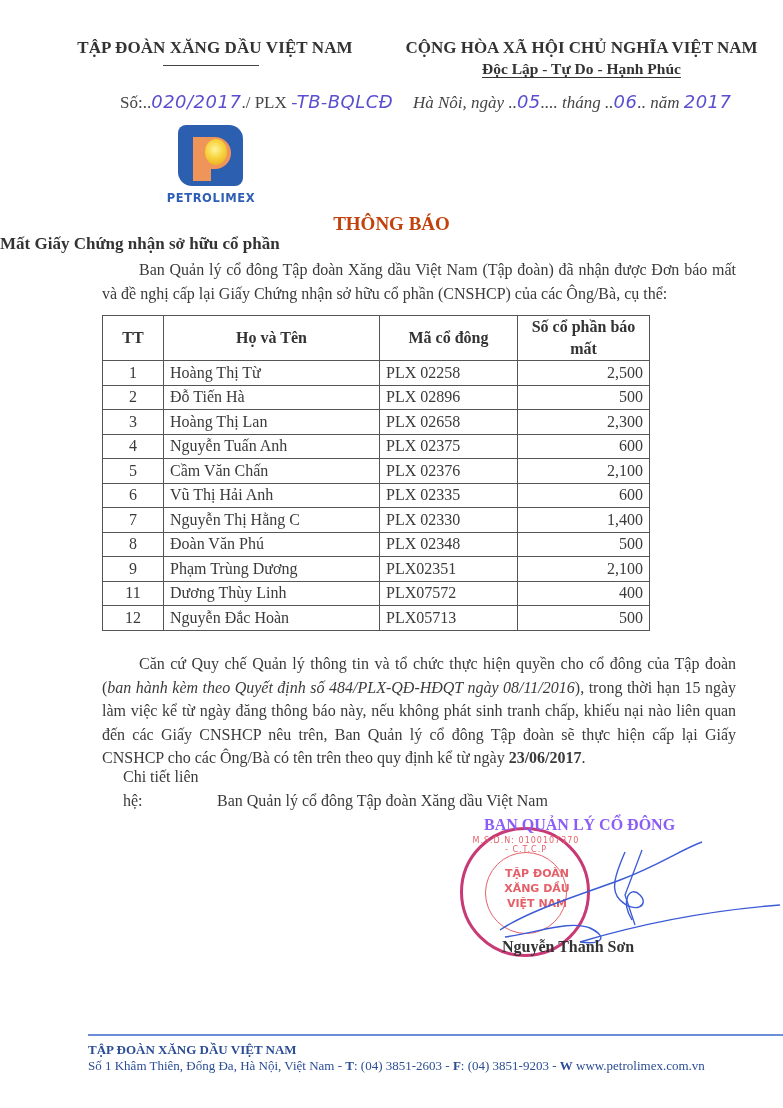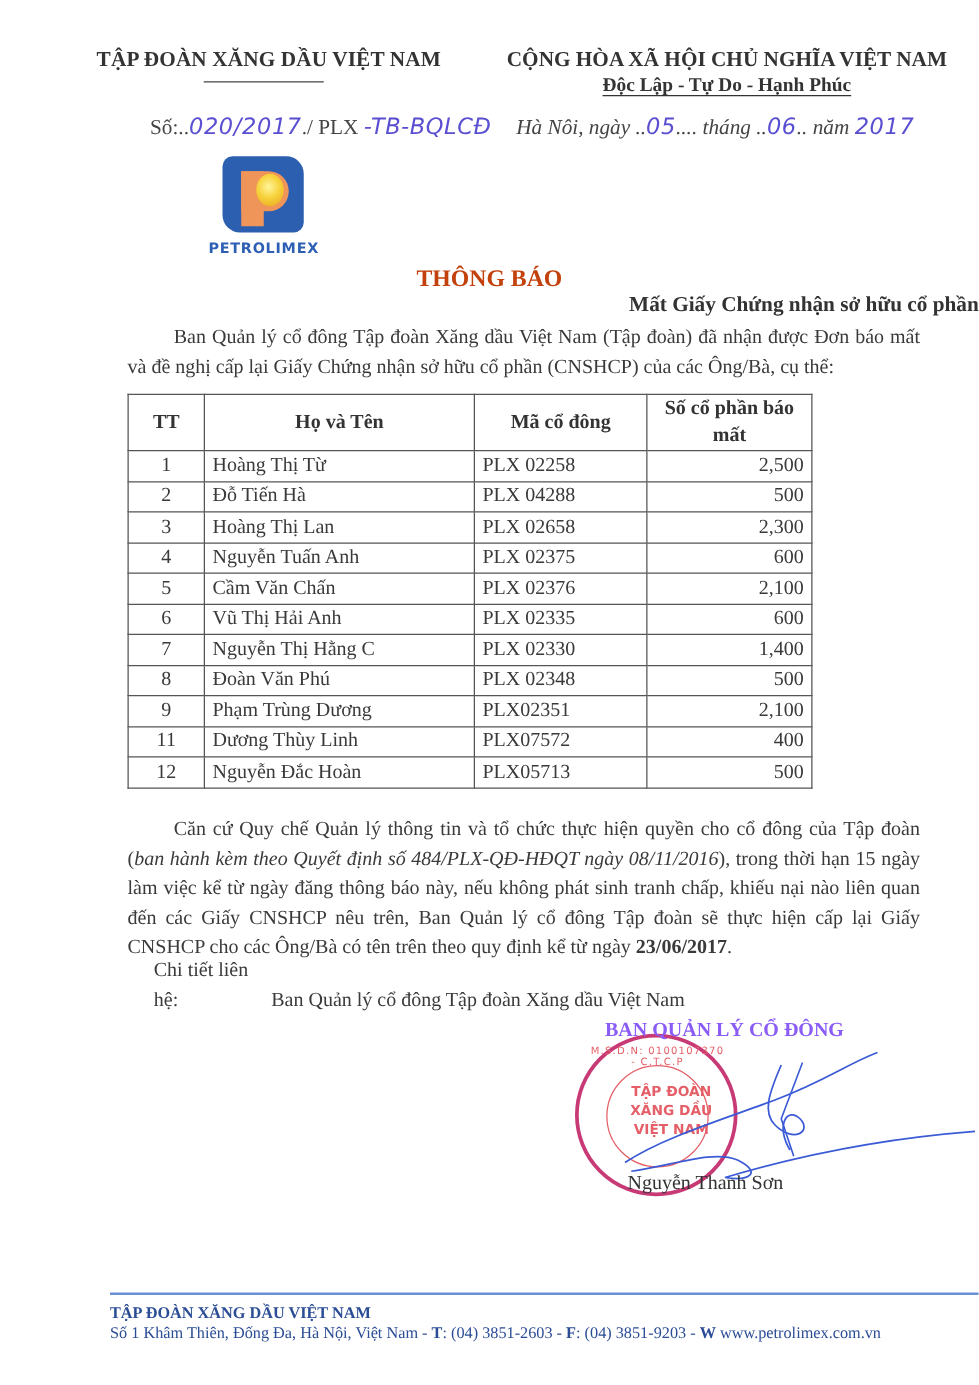--- a/index.html
+++ b/index.html
@@ -40,21 +40,21 @@
       left: 27px; top: 14px; width: 22px; height: 26px; border-radius: 50% 50% 50% 50%;
       background: radial-gradient(circle at 45% 40%, #fff59a 0%, #f7d23c 45%, #e8a21c 100%);
     }
     .logo-text {
       left: 160px; top: 191px; width: 102px; text-align: center;
       font-family: "DejaVu Sans", sans-serif; font-weight: bold; font-size: 11.5px;
       color: #2e5fb4; letter-spacing: 0.6px;
     }
 
     .title { left: 0; width: 783px; top: 213px; text-align: center; font-weight: bold; font-size: 19px; color: #c2410c; }
-    .subtitle { left: 0; width: 783px; top: 234px; text-align: right; font-weight: bold; font-size: 17px; color: #333; }
+    .subtitle { left: 0; width: 783px; top: 234px; text-align: left; font-weight: bold; font-size: 17px; color: #333; }
 
     .para { font-size: 16px; line-height: 23.5px; color: #3a3a3a; text-align: justify; }
     .intro { left: 102px; top: 258px; width: 634px; }
     .indent { text-indent: 37px; }
 
     table.shares {
       position: absolute; left: 102px; top: 315px; width: 548px;
       border-collapse: collapse; font-size: 16px; color: #3a3a3a;
     }
     table.shares th, table.shares td {
@@ -67,21 +67,21 @@
     table.shares td.num { text-align: right; }
 
     .body2 { left: 102px; top: 652px; width: 634px; }
     .body2 em { font-style: italic; }
     .body2 b { font-weight: bold; }
 
     .contact { left: 123px; top: 765px; font-size: 16px; line-height: 24px; color: #3a3a3a; }
     .contact .lbl { display: inline-block; width: 94px; }
 
     .sign-title { left: 484px; top: 816px; font-weight: bold; font-size: 16px; color: #8b5cf6; }
-    .signer { left: 502px; top: 938px; font-weight: normal; font-size: 16px; color: #333; text-align: right; }
+    .signer { left: 502px; top: 938px; font-weight: bold; font-size: 16px; color: #333; text-align: right; }
 
     .stamp {
       left: 460px; top: 827px; width: 130px; height: 130px; border-radius: 50%;
       border: 3px solid #be185d; box-sizing: border-box; opacity: 0.85;
     }
     .stamp-inner {
       left: 22px; top: 22px; width: 80px; height: 80px; border-radius: 50%;
       border: 1.5px solid #e0444e;
     }
     .stamp-text {
@@ -141,21 +141,21 @@
   <tbody>
     <tr>
         <td class="tt">1</td>
         <td class="name">Hoàng Thị Từ</td>
         <td class="code">PLX 02258</td>
         <td class="num">2,500</td>
       </tr>
     <tr>
         <td class="tt">2</td>
         <td class="name">Đỗ Tiến Hà</td>
-        <td class="code">PLX 04288</td>
+        <td class="code">PLX 02896</td>
         <td class="num">500</td>
       </tr>
     <tr>
         <td class="tt">3</td>
         <td class="name">Hoàng Thị Lan</td>
         <td class="code">PLX 02658</td>
         <td class="num">2,300</td>
       </tr>
     <tr>
         <td class="tt">4</td>

